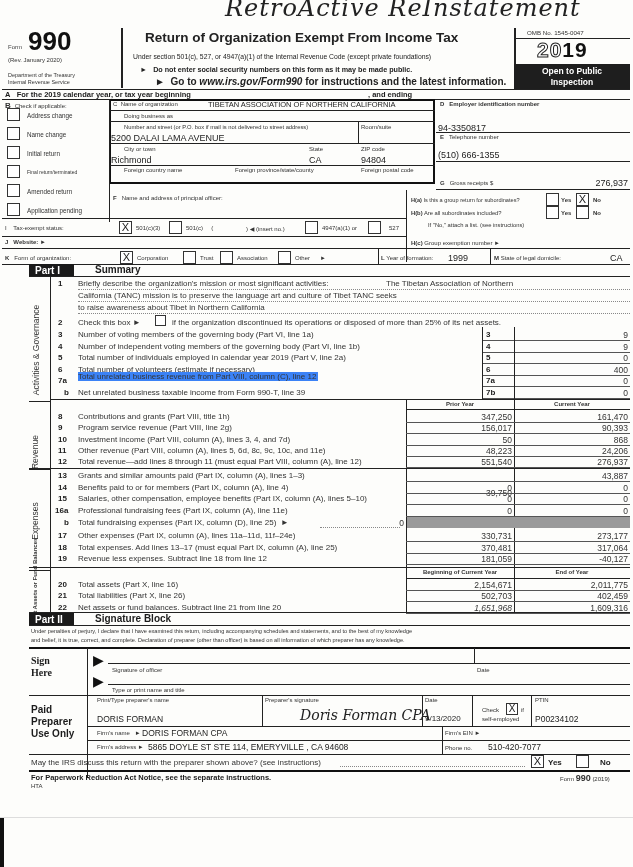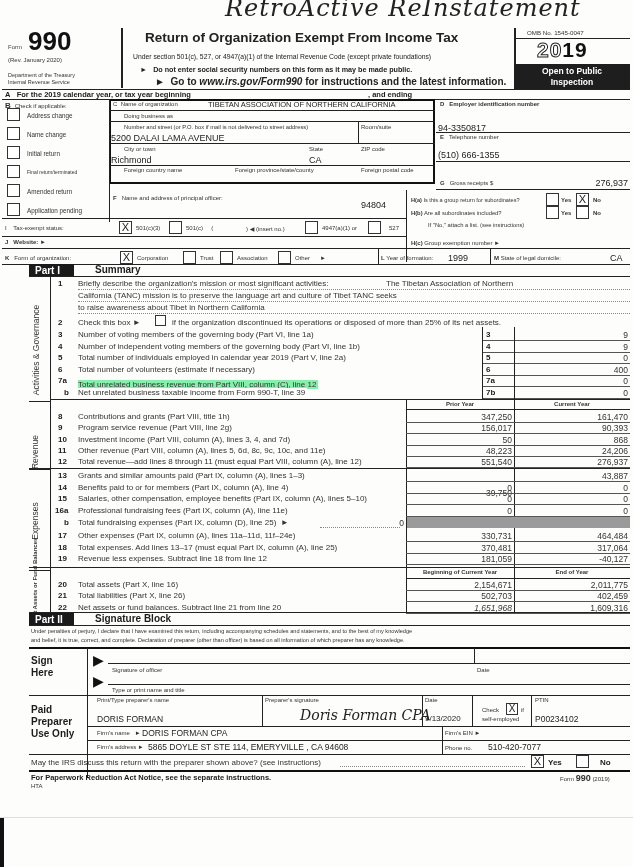--- a/index.html
+++ b/index.html
@@ -93,21 +93,21 @@
 <div class="abs tiny" style="left:124px; top:124px; font-size:5.8px;">Number and street (or P.O. box if mail is not delivered to street address)</div>
 <div class="vline" style="left:358px; top:121px; height:22px;"></div>
 <div class="abs tiny" style="left:361px; top:124px;">Room/suite</div>
 <div class="abs val" style="left:111px; top:133px;">5200 DALAI LAMA AVENUE</div>
 <div class="hline" style="left:110px; top:143px; width:325px;"></div>
 <div class="abs tiny" style="left:124px; top:146px;">City or town</div>
 <div class="abs tiny" style="left:309px; top:146px;">State</div>
 <div class="abs tiny" style="left:361px; top:146px;">ZIP code</div>
 <div class="abs val" style="left:111px; top:155px;">Richmond</div>
 <div class="abs val" style="left:309px; top:155px;">CA</div>
-<div class="abs val" style="left:361px; top:155px;margin-top:45px;">94804</div>
+<div class="abs val" style="left:361px; top:155px;">94804</div>
 <div class="hline" style="left:110px; top:165px; width:325px;"></div>
 <div class="abs tiny" style="left:124px; top:167px;">Foreign country name</div>
 <div class="abs tiny" style="left:235px; top:167px;">Foreign province/state/county</div>
 <div class="abs tiny" style="left:361px; top:167px;">Foreign postal code</div>
 
 <div class="abs tiny" style="left:440px; top:101px; font-weight:bold;"><span>D</span>&nbsp;&nbsp;&nbsp;<span>Employer identification number</span></div>
 <div class="abs val" style="left:438px; top:123px;">94-3350817</div>
 <div class="hline" style="left:436px; top:132px; width:194px;"></div>
 <div class="abs tiny" style="left:440px; top:134px;"><b>E</b>&nbsp;&nbsp;&nbsp;<span>Telephone number</span></div>
 <div class="abs val" style="left:438px; top:150px;">(510) 666-1355</div>
@@ -215,21 +215,21 @@
     <div class="lndesc" style="left: 78px; top: 353px; background: rgb(253, 253, 251); padding-right: 2px;">Total number of individuals employed in calendar year 2019 (Part V, line 2a)</div>
     <div class="num" style="left:516px; top:353px; width:112px;">0</div>
     <div class="hline" style="left:482px; top:363px; width:148px; border-top-color:#555;"></div>
     <div class="lnno" style="left:486px; top:353px; width:26px;">5</div>
     <div class="lnno" style="left:58px; top:364.5px;">6</div>
     <div class="lndesc" style="left: 78px; top: 364.5px; background: rgb(253, 253, 251); padding-right: 2px;">Total number of volunteers (estimate if necessary)</div>
     <div class="num" style="left:516px; top:364.5px; width:112px;">400</div>
     <div class="hline" style="left:482px; top:374.5px; width:148px; border-top-color:#555;"></div>
     <div class="lnno" style="left:486px; top:364.5px; width:26px;">6</div>
     <div class="lnno" style="left:58px; top:376px;">7a</div>
-    <div class="lndesc" style="left: 78px; top: 380px; background: #86efac; padding-right: 2px;">Total unrelated business revenue from Part VIII, column (C), line 12</div>
+    <div class="lndesc" style="left: 78px; top: 372px; background: #3b82f6; padding-right: 2px;">Total unrelated business revenue from Part VIII, column (C), line 12</div>
     <div class="num" style="left:516px; top:376px; width:112px;">0</div>
     <div class="hline" style="left:482px; top:386px; width:148px; border-top-color:#555;"></div>
     <div class="lnno" style="left:486px; top:376px; width:26px;">7a</div>
     <div class="lnno" style="left:64px; top:387.5px;">b</div>
     <div class="lndesc" style="left: 78px; top: 387.5px; background: rgb(253, 253, 251); padding-right: 2px;">Net unrelated business taxable income from Form 990-T, line 39</div>
     <div class="num" style="left:516px; top:387.5px; width:112px;">0</div>
     <div class="hline" style="left:482px; top:397.5px; width:148px; border-top-color:#555;"></div>
     <div class="lnno" style="left:486px; top:387.5px; width:26px;">7b</div>
   </div>
 <div class="vline" style="left:482px; top:327px; height:72px;"></div>
@@ -296,21 +296,21 @@
 <div class="lnno" style="left:64px; top:518px;">b</div>
 <div class="lndesc" style="left:78px; top:518px;"><span>Total fundraising expenses (Part IX, column (D), line 25)</span>&nbsp;&nbsp;<span>►</span></div>
 <div class="dotted" style="left:320px; top:527px; width:80px;"></div>
 <div class="num" style="left:380px; top:518px; width:24px;">0</div>
 <div class="shade" style="left:407px; top:517px; width:223px; height:11px;"></div>
 
 <div id="expense-lines2">
     <div class="lnno" style="left:58px; top:531px;">17</div>
     <div class="lndesc" style="left: 78px; top: 531px; background: rgb(253, 253, 251); padding-right: 2px;">Other expenses (Part IX, column (A), lines 11a–11d, 11f–24e)</div>
     <div class="num" style="left:408px; top:531px; width:104px;">330,731</div>
-    <div class="num" style="left:516px; top:531px; width:112px;">464,484</div>
+    <div class="num" style="left:516px; top:531px; width:112px;">273,177</div>
     <div class="hline" style="left:406px; top:541px; width:224px; border-top-color:#555;"></div>
     <div class="lnno" style="left:58px; top:542.5px;">18</div>
     <div class="lndesc" style="left: 78px; top: 542.5px; background: rgb(253, 253, 251); padding-right: 2px;">Total expenses. Add lines 13–17 (must equal Part IX, column (A), line 25)</div>
     <div class="num" style="left:408px; top:542.5px; width:104px;">370,481</div>
     <div class="num" style="left:516px; top:542.5px; width:112px;">317,064</div>
     <div class="hline" style="left:406px; top:552.5px; width:224px; border-top-color:#555;"></div>
     <div class="lnno" style="left:58px; top:554px;">19</div>
     <div class="lndesc" style="left: 78px; top: 554px; background: rgb(253, 253, 251); padding-right: 2px;">Revenue less expenses. Subtract line 18 from line 12</div>
     <div class="num" style="left:408px; top:554px; width:104px;">181,059</div>
     <div class="num" style="left:516px; top:554px; width:112px;">-40,127</div>
@@ -342,21 +342,21 @@
   </div>
 <div class="hline" style="left:29px; top:612px; width:601px;"></div>
 
 <div class="parthead" style="left:29px; top:613px; width:45px;">Part II</div>
 <div class="abs" style="left:95px; top:613px; font-size:10px; font-weight:bold;">Signature Block</div>
 <div class="hline" style="left:29px; top:625px; width:601px;"></div>
 <div class="abs tiny" style="left:31px; top:628px; font-size:5.6px;">Under penalties of perjury, I declare that I have examined this return, including accompanying schedules and statements, and to the best of my knowledge</div>
 <div class="abs tiny" style="left:31px; top:637px; font-size:5.6px;">and belief, it is true, correct, and complete. Declaration of preparer (other than officer) is based on all information of which preparer has any knowledge.</div>
 <div class="hthick" style="left:29px; top:647px; width:601px;"></div>
 
-<div class="abs" style="left:31px; top:655px; font-size:10px; font-weight:bold; line-height:12px;">
+<div class="abs" style="left:31px; top:655px; font-size:10px; font-weight:bold; line-height:12px;font-family:Liberation Serif, serif;">
   <div>Sign</div>
     <div>Here</div>
 </div>
 <div class="vline" style="left:87px; top:648px; height:130px;"></div>
 <div class="abs" style="left:93px; top:652px; font-size:14px; color:#111;">▶</div>
 <div class="abs" style="left:93px; top:673px; font-size:14px; color:#111;">▶</div>
 <div class="hline" style="left:108px; top:663px; width:522px;"></div>
 <div class="vline" style="left:474px; top:648px; height:15px;"></div>
 <div class="abs tiny" style="left:112px; top:667px;">Signature of officer</div>
 <div class="abs tiny" style="left:477px; top:667px;">Date</div>

